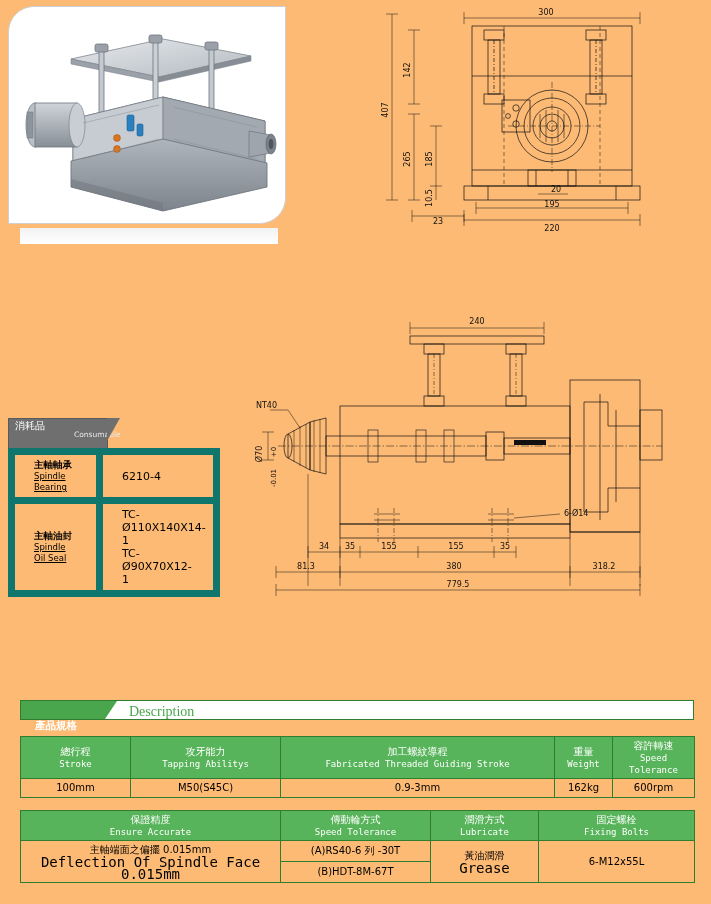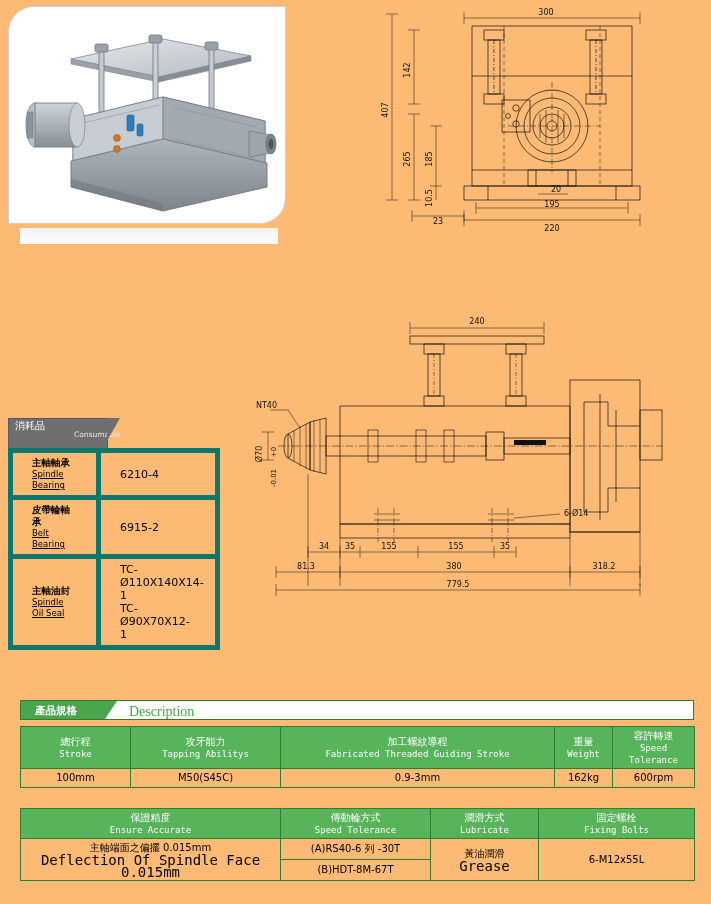--- a/index.html
+++ b/index.html
@@ -70,21 +70,21 @@
   .consum-hdr .en {
     position: absolute; left: 26px; top: 11px;
     font-size: 7.5px; line-height: 9px; color: #e8e8e8; margin-left: 39px;
   }
   table.consum-tbl {
     border-collapse: collapse;
     width: 212px;
     table-layout: fixed;
   }
   table.consum-tbl td {
-    border: 5px solid #0f766e;
+    border: 7px solid #0f766e;
     padding: 4px 19px;
     vertical-align: middle;
     font-size: 9px;
   }
   table.consum-tbl td.lbl { width: 88px; }
   table.consum-tbl td.lbl .cn { font-size: 9.5px; font-weight: bold; display: block; line-height: 12px; }
   table.consum-tbl td.lbl .en { font-size: 8.5px; display: block; line-height: 11px; text-decoration: underline; }
   table.consum-tbl td.val { font-size: 11px; line-height: 13px; }
 
   
@@ -105,33 +105,33 @@
     background: #4aa64c;
   }
   .spec-hdr .tab::after {
     content: "";
     position: absolute;
     right: -12px; top: 0;
     border-top: 18px solid #4aa64c;
     border-right: 12px solid transparent;
   }
   .spec-hdr .tab-label {
-    position: absolute; left: 14px; top: 3px;
+    position: absolute; left: 14px; top: 18px;
     color: #fff; font-size: 10.5px; font-weight: bold;
   }
   .spec-hdr .desc {
     position: absolute; left: 108px; top: 3px;
     color: #4aa64c; font-size: 14px;
     font-family: Liberation Serif, serif;
   }
   table.spec-tbl {
     border-collapse: collapse;
     width: 674px;
     table-layout: fixed;
-    margin-top: 6px;
+    margin-top: 16px;
   }
   table.spec-tbl td, table.spec-tbl th {
     border: 1px solid #2f7d31;
     text-align: center;
     padding: 2px 2px;
   }
   table.spec-tbl th {
     background: #58b45a;
     color: #fff;
     font-weight: normal;
@@ -473,27 +473,20 @@
         <tr>
           <td class="lbl">
             <span class="cn">主軸軸承</span>
             <span class="en">Spindle</span>
             <span class="en">Bearing</span>
           </td>
           <td class="val">6210-4</td>
         </tr>
         <tr>
           <td class="lbl">
-            <span class="cn">皮帶輪軸承</span>
-            <span class="en">Belt Bearing</span>
-          </td>
-          <td class="val">6915-2</td>
-        </tr>
-        <tr>
-          <td class="lbl">
             <span class="cn">主軸油封</span>
             <span class="en">Spindle</span>
             <span class="en">Oil Seal</span>
           </td>
           <td class="val">
             <span>TC-Ø110X140X14-1</span><br>
             <span>TC-Ø90X70X12-1</span>
           </td>
         </tr>
       </tbody>
@@ -541,21 +534,21 @@
         <tr>
           <td class="val-c">100mm</td>
           <td class="val-c">M50(S45C)</td>
           <td class="val-c">0.9-3mm</td>
           <td class="val-c">162kg</td>
           <td class="val-c">600rpm</td>
         </tr>
       </tbody>
     </table>
 
-    <table class="spec-tbl" style="margin-top:20px;border-radius:23px;">
+    <table class="spec-tbl" style="margin-top:12px;border-radius:23px;">
       <colgroup>
         <col style="width:260px">
           <col style="width:150px">
           <col style="width:108px">
           <col style="width:156px">
       </colgroup>
       <tbody>
         <tr>
           <th>
             <span class="cn-l">保證精度</span>

